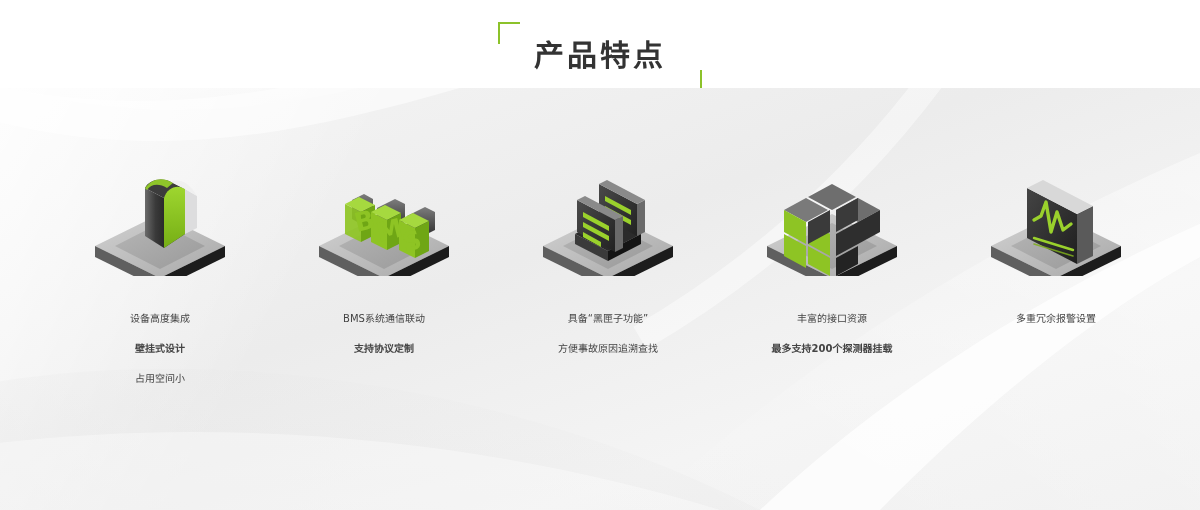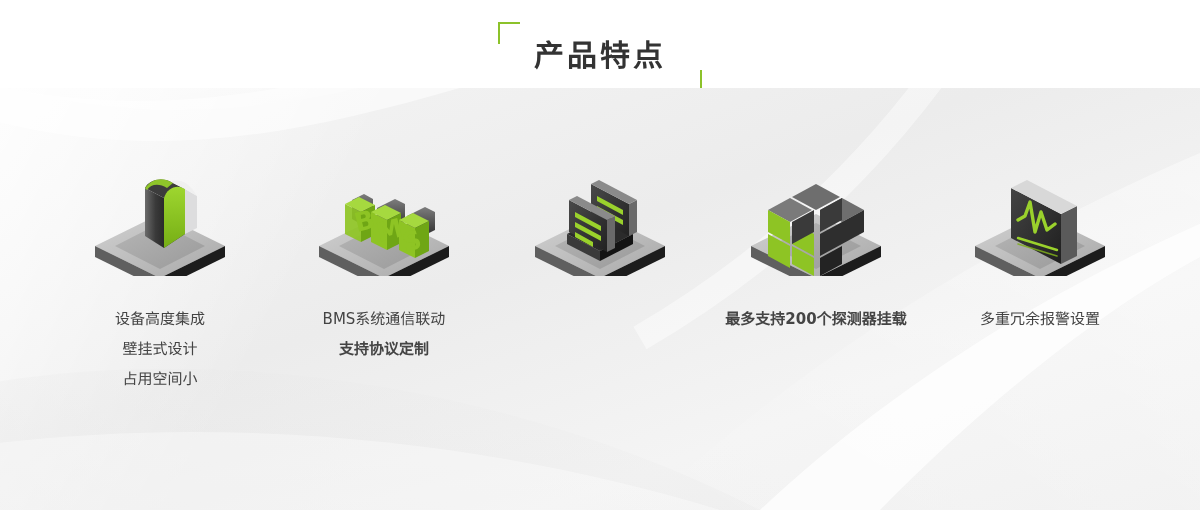--- a/index.html
+++ b/index.html
@@ -105,21 +105,21 @@
     justify-content:center;
   }
   .icon-box svg { display:block; }
 
   .labels {
     margin-top:28px;
     text-align:center;
     width:260px;
   }
   .label-line {
-    font-size:15px;
+    font-size:10px;
     color:#444444;
     line-height:30px;
     white-space:nowrap;
     font-family:"DejaVu Sans","Liberation Sans",sans-serif;
   }
 
   
   .feature:nth-child(4) .labels { width:300px; }
 </style>
 </head>
@@ -194,21 +194,21 @@
             <polygon points="60,30 60,78 79,90 79,40" fill="url(#dv1)"></polygon>
             <path d="M60,30 C64,22 76,19 86,24 L100,31 L100,76 L79,90 L79,40 Z" fill="#3c3c3c"></path>
             <path d="M79,40 C82,30 92,26 100,31 L100,76 L79,90 Z" fill="url(#gr1)"></path>
             <path d="M100,31 L112,38 L112,70 L100,76 Z" fill="#ddddde"></path>
             <path d="M86,24 C94,20 104,24 112,38 L100,31 Z" fill="#f0f0f0"></path>
             <path d="M60,30 C66,21 78,18 88,25 L82,30 C74,25 66,26 62,32 Z" fill="#8ec42a"></path>
           </svg>
         </div>
         <div class="labels">
           <div class="label-line" style="color: rgb(68, 68, 68);">设备高度集成</div>
-          <div class="label-line" style="color: rgb(68, 68, 68);">壁挂式设计</div>
+          <div class="label-line" style="color: rgb(68, 68, 68); font-weight: bold;">壁挂式设计</div>
           <div class="label-line" style="color: rgb(68, 68, 68);">占用空间小</div>
         </div>
       </div>
 
       <div class="feature">
         <div class="icon-box">
           <svg width="150" height="118" viewBox="0 0 150 118">
             <defs>
               <linearGradient id="p2top" x1="0" y1="0" x2="1" y2="1">
                 <stop offset="0%" stop-color="#d2d2d2"></stop>
@@ -300,20 +300,24 @@
               <polygon points="82,62 90,58 90,90 82,94" fill="#6a6a6a"></polygon>
               <polygon points="44,42 52,38 90,58 82,62" fill="#8a8a8a"></polygon>
               <g fill="#9ad12c">
                 <polygon points="50,54 76,68 76,73 50,59"></polygon>
                 <polygon points="50,64 76,78 76,83 50,69"></polygon>
                 <polygon points="50,74 68,84 68,89 50,79"></polygon>
               </g>
             </g>
           </svg>
         </div>
+        <div class="labels">
+          <div class="label-line" style="color: rgb(68, 68, 68);">具备“黑匣子功能”</div>
+          <div class="label-line" style="color: rgb(68, 68, 68);">方便事故原因追溯查找</div>
+        </div>
       </div>
 
       <div class="feature">
         <div class="icon-box">
           <svg width="150" height="118" viewBox="0 0 150 118">
             <defs>
               <linearGradient id="p4top" x1="0" y1="0" x2="1" y2="1">
                 <stop offset="0%" stop-color="#d2d2d2"></stop>
                   <stop offset="100%" stop-color="#a8a8a8"></stop>
               </linearGradient>
@@ -345,20 +349,21 @@
               <polygon points="79,52 79,74 101,62 101,40" fill="#3a3a3a"></polygon>
               <polygon points="79,76 79,98 101,86 101,64" fill="#2e2e2e"></polygon>
               <polygon points="101,64 101,86 123,74 123,52" fill="#2e2e2e"></polygon>
               <polygon points="79,100 79,118 101,106 101,88" fill="#232323"></polygon>
             </g>
 
             <polygon points="49,40 71,52 49,64 27,52" fill="#9ad12c" opacity="0.0"></polygon>
           </svg>
         </div>
         <div class="labels">
+          <div class="label-line" style="color: rgb(68, 68, 68);">丰富的接口资源</div>
           <div class="label-line" style="color: rgb(68, 68, 68); font-weight: bold;">最多支持200个探测器挂载</div>
         </div>
       </div>
 
       <div class="feature">
         <div class="icon-box">
           <svg width="150" height="118" viewBox="0 0 150 118">
             <defs>
               <linearGradient id="p5top" x1="0" y1="0" x2="1" y2="1">
                 <stop offset="0%" stop-color="#d2d2d2"></stop>

